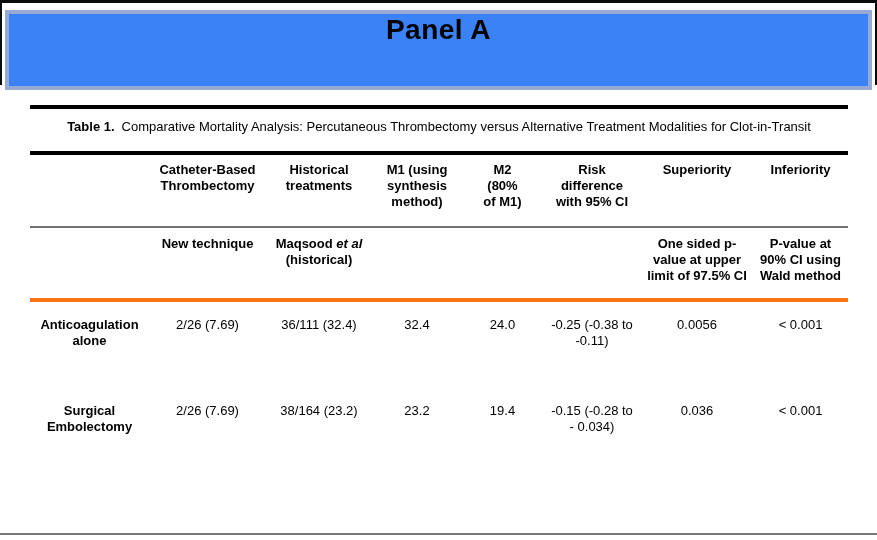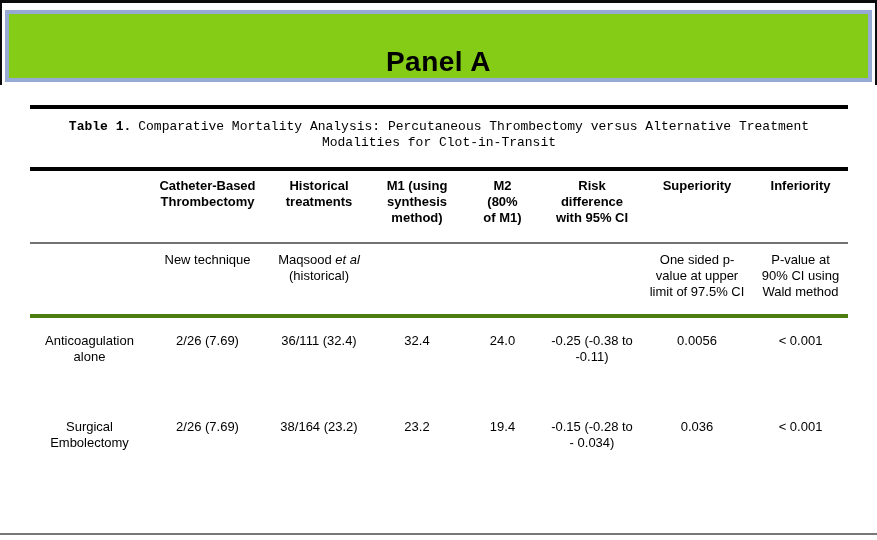--- a/index.html
+++ b/index.html
@@ -9,49 +9,48 @@
   }
   
   .top-bar{position:absolute;left:0;top:0;width:877px;height:3px;background:#0b0b0b;}
   .edge-strip{position:absolute;top:0;width:2px;height:85px;background:#0b0b0b;}
   .edge-left{left:0;}
   .edge-right{right:0;}
   .bottom-line{position:absolute;left:0;top:533px;width:877px;height:2px;background:#777;}
 
   
   .panel-box{
-    position:absolute;left:5px;top:10px;width:867px;height:72px;
-    box-sizing:border-box;border:4px solid #96aad3;background:#84cc16;
-    display:flex;align-items:flex-end;justify-content:center;
+    position:absolute;left:5px;top:10px;width:867px;height:80px;
+    box-sizing:border-box;border:4px solid #96aad3;background:#3b82f6;
+    display:flex;align-items:flex-start;justify-content:center;
   }
   .panel-title{font-size:28px;font-weight:bold;letter-spacing:0.5px;}
 
   
   .sheet{position:absolute;left:30px;top:105px;width:818px;}
   .caption{
     border-top:4px solid #000;
     text-align:center;font-size:13px;line-height:16px;
     padding:10px 6px 16px 6px;
-    font-family:Liberation Mono, monospace;
   }
   .caption .cap-label{font-weight:bold;margin-right:7px;}
 
   table.main{
     width:818px;border-collapse:collapse;table-layout:fixed;
     border-top:4px solid #000;
     font-size:13px;line-height:16px;
   }
   table.main th, table.main td{
     text-align:center;vertical-align:top;padding:0 3px;
     white-space:pre-line;overflow:hidden;
   }
   tr.hdr th{font-weight:bold;padding-top:7px;height:64px;border-bottom:2px solid #737373;}
-  tr.subhdr th{font-weight:normal;padding-top:8px;height:62px;border-bottom:4px solid #4d7c0f;}
+  tr.subhdr th{font-weight:bold;padding-top:8px;height:62px;border-bottom:4px solid #f97316;}
   tr.body-row td{padding-top:15px;}
-  tr.body-row td.row-label{font-weight:normal;}
+  tr.body-row td.row-label{font-weight:bold;}
   tr.r1 td{height:71px;}
   tr.r2 td{height:73px;}
   tr.r3 td{height:46px;}
   .italic{font-style:italic;text-align:center;}
 </style>
 </head>
 <body>
 
 <div class="top-bar"></div>
 <div class="edge-strip edge-left"></div>

